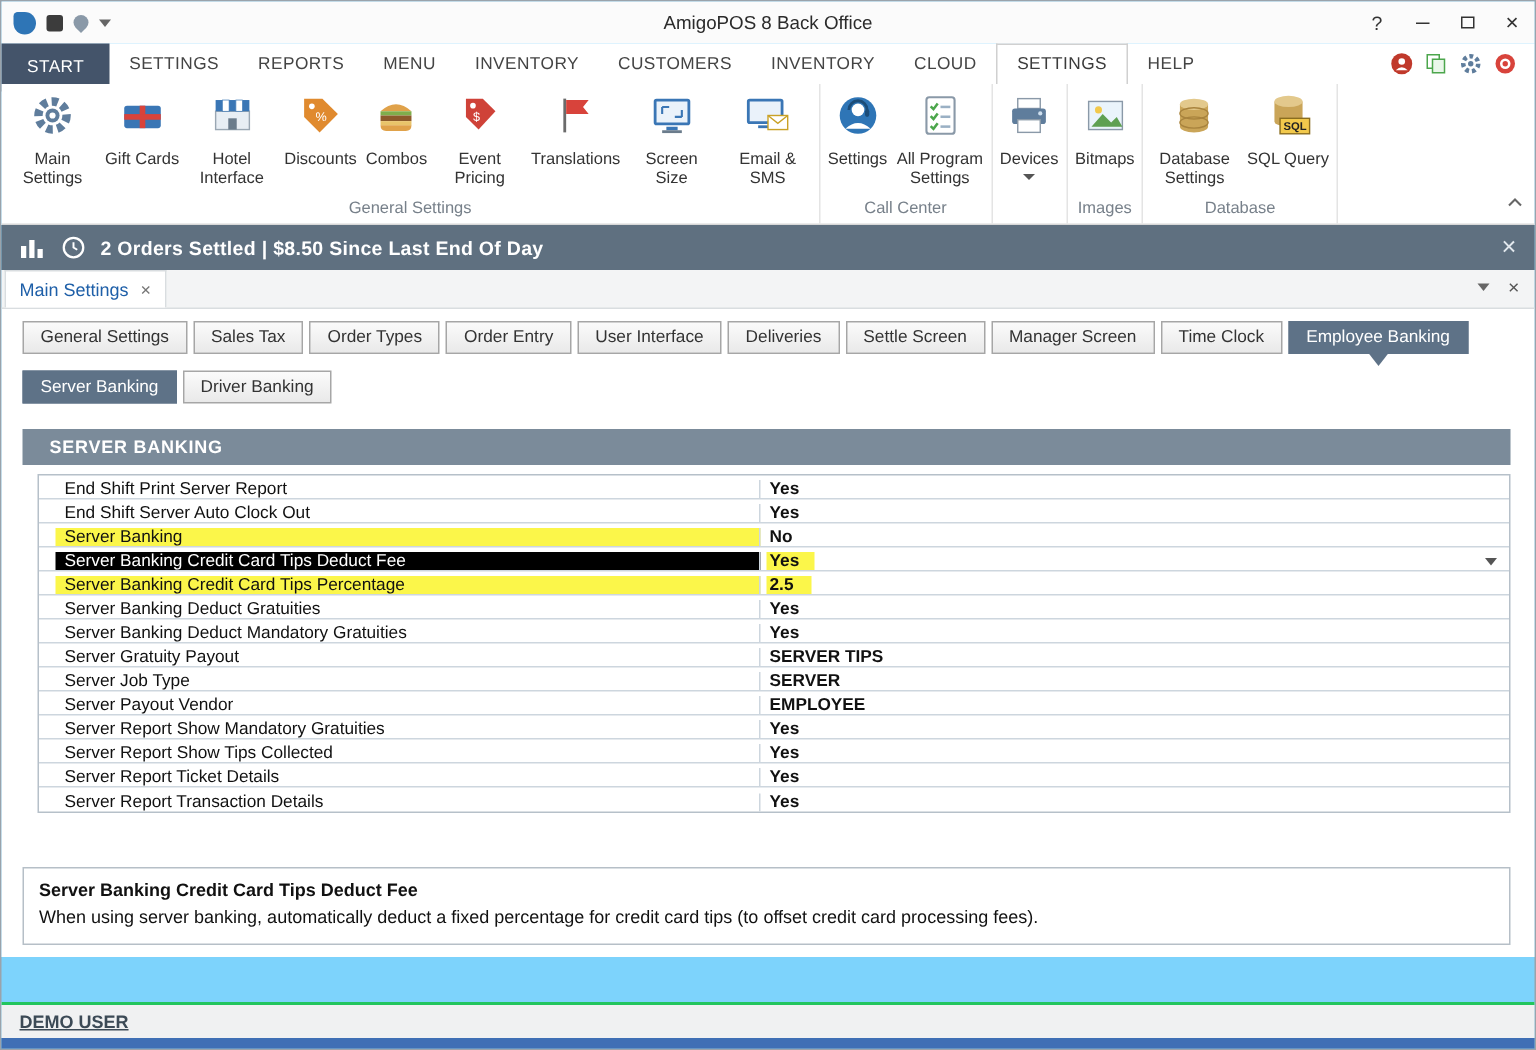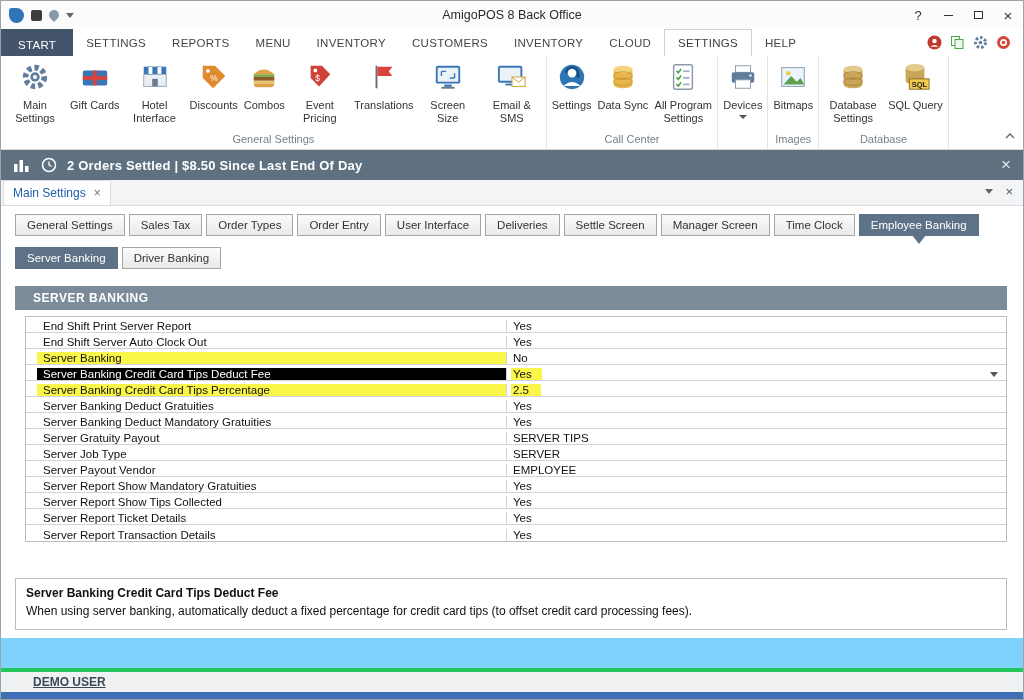--- a/index.html
+++ b/index.html
@@ -65,31 +65,31 @@
   .section-header { background:#7b8b9a; color:#fff; font-size:12px; font-weight:700; letter-spacing:.5px; padding:5px 0 5px 18px; margin-bottom:6px; }
 
   .stable { border:1px solid #b6c0c9; margin-left:10px; background:#fff; }
   .trow { display:flex; height:16px; border-bottom:1px solid #cdd6de; font-size:11.5px; align-items:flex-end; }
   .trow:last-child { border-bottom:none; }
   .tgut { width:11px; background:#f2f2f2; border-right:1px solid #cdd6de; flex:0 0 11px; }
   .tname { width:470px; flex:0 0 470px; padding:0 6px; border-right:1px solid #cdd6de; display:flex; align-items:center; color:#111; white-space:nowrap; overflow:hidden; }
   .tval { flex:1; padding:0 4px; display:flex; align-items:center; color:#111; position:relative; }
   .trow.selected .tname { background:#000; color:#fff; }
   .name-hl { background:#fbf64a; }
-  .vtext { padding:0 2px; }
+  .vtext { padding:0 2px;font-weight:bold; }
   .vtext.val-hl { background:#fbf64a; min-width:30px; padding:0 10px 0 2px; }
   .vcaret { position:absolute; right:8px; top:50%; margin-top:-2px; width:0; height:0;
         border-left:4px solid transparent; border-right:4px solid transparent; border-top:5px solid #555; }
 
   .desc-panel { margin-top:36px; border:1px solid #b6bfc7; padding:7px 10px 11px; background:#fff; }
   .desc-title { font-weight:700; font-size:12px; color:#111; margin-bottom:4px; }
   .desc-text { font-size:12px; color:#111; }
 
   
-  .footer { height:24px; flex:0 0 24px; background:#f0f1f2; border-top:4px solid #22c55e; display:flex; align-items:center; padding-left:32px;margin-top:30px; }
+  .footer { height:24px; flex:0 0 24px; background:#f0f1f2; border-top:2px solid #22c55e; display:flex; align-items:center; padding-left:12px;margin-top:30px; }
   .footer-user { font-size:12px; font-weight:700; color:#3c4a56; text-decoration:underline; }
   .bottom-strip { height:7px; flex:0 0 7px; background:#3f6fb5; }
 </style>
 </head>
 <body>
 
 <div class="window">
 
   <div class="titlebar">
     <div class="tl-icons">
@@ -239,29 +239,20 @@
                   <circle cx="16" cy="16" r="13" fill="#2e75b6"></circle>
                   <circle cx="16" cy="12" r="4.5" fill="#fff"></circle>
                   <path d="M7 25.5 q9 -8.5 18 0 z" fill="#fff"></path>
                   <path d="M9.5 12 a6.5 6.5 0 0 1 13 0" fill="none" stroke="#1b4c78" stroke-width="2"></path>
                   <rect x="21" y="11.5" width="3" height="5.5" rx="1.5" fill="#1b4c78"></rect>
                 </svg></span>
               <div class="rlabel">Settings</div>
             </div>
             <div class="rbtn">
               <span class="ricon"><svg viewBox="0 0 32 32">
-                  <path d="M6 8 v16 a10 4 0 0 0 20 0 v-16 z" fill="#e8b64c"></path>
-                  <ellipse cx="16" cy="8" rx="10" ry="4" fill="#f3d27e"></ellipse>
-                  <ellipse cx="16" cy="14.5" rx="10" ry="4" fill="none" stroke="#c9952f"></ellipse>
-                  <ellipse cx="16" cy="21" rx="10" ry="4" fill="none" stroke="#c9952f"></ellipse>
-                </svg></span>
-              <div class="rlabel">Data Sync</div>
-            </div>
-            <div class="rbtn">
-              <span class="ricon"><svg viewBox="0 0 32 32">
                   <rect x="6" y="3" width="20" height="26" rx="2" fill="#fff" stroke="#8a99a8" stroke-width="1.5"></rect>
                   <path d="M9 9.5 l2 2 3 -4" stroke="#4ca64c" stroke-width="1.8" fill="none"></path>
                   <rect x="16" y="9" width="7" height="1.8" fill="#9ab0c4"></rect>
                   <path d="M9 16.5 l2 2 3 -4" stroke="#4ca64c" stroke-width="1.8" fill="none"></path>
                   <rect x="16" y="16" width="7" height="1.8" fill="#9ab0c4"></rect>
                   <path d="M9 23.5 l2 2 3 -4" stroke="#4ca64c" stroke-width="1.8" fill="none"></path>
                   <rect x="16" y="23" width="7" height="1.8" fill="#9ab0c4"></rect>
                 </svg></span>
               <div class="rlabel">All Program Settings</div>
             </div>

